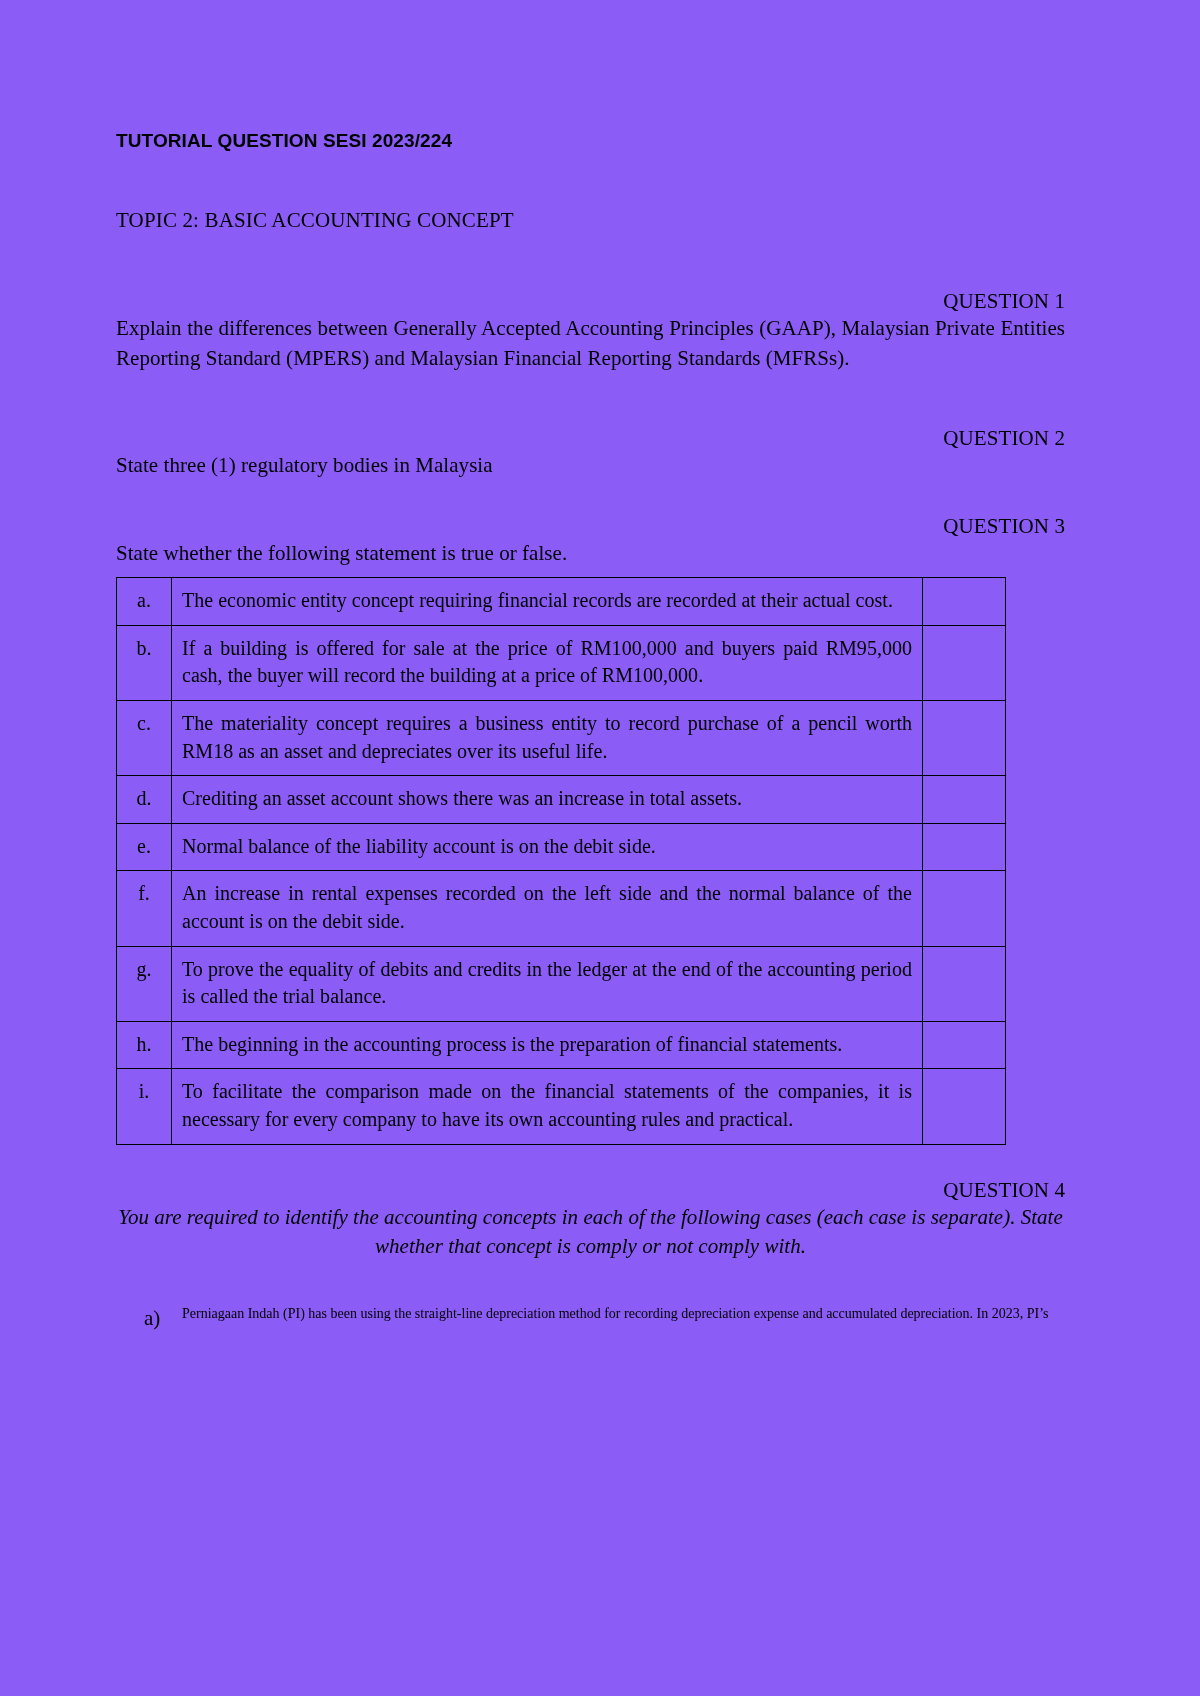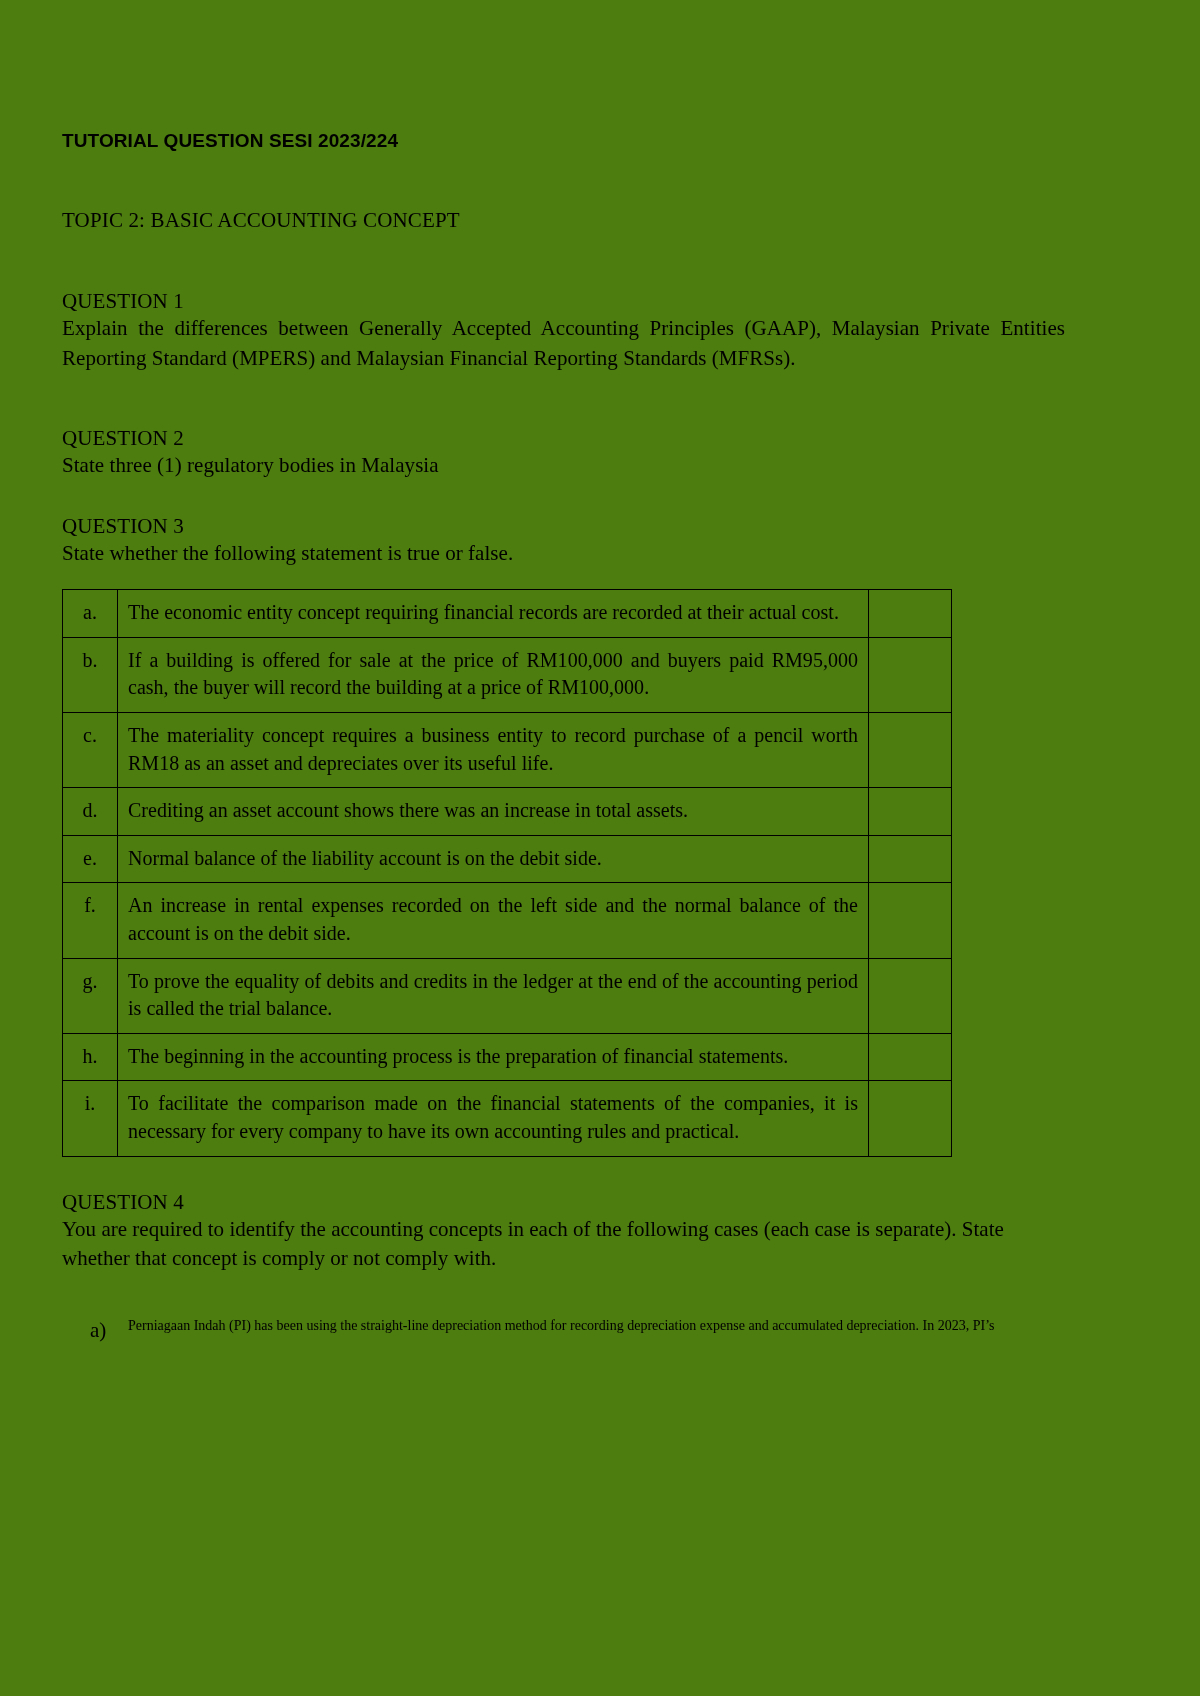--- a/index.html
+++ b/index.html
@@ -11,53 +11,54 @@
     width: 1200px;
     min-height: 1696px;
     font-family: "Liberation Serif", serif;
     color: #000000;
   }
   .page {
     position: relative;
     width: 1200px;
     min-height: 1696px;
     box-sizing: border-box;
-    padding: 130px 135px 40px 62px;
-    background: #4d7c0f;
+    padding: 130px 135px 40px 116px;
+    background: #8b5cf6;
   }
   .doc-title {
     font-family: "Liberation Sans", sans-serif;
     font-weight: bold;
     font-size: 19px;
     letter-spacing: 0.1px;
     margin: 0 0 56px 0;
   }
   .topic-heading {
     font-size: 21px;
     margin: 0 0 56px 0;
     letter-spacing: 0.15px;
   }
   .q-heading {
     font-size: 21px;
     margin: 0;
     letter-spacing: 0.1px;
+    text-align: right;
   }
   .q-body {
     font-size: 21px;
     line-height: 1.42;
     margin: 0;
     text-align: justify;
     letter-spacing: 0.05px;
   }
   .q-body.nojust {
     text-align: left;
   }
   .block-q1 { margin-bottom: 52px; }
   .block-q2 { margin-bottom: 34px; }
-  .block-q3 { margin-bottom: 20px; }
+  .block-q3 { margin-bottom: 8px; }
   b, strong { font-weight: normal; }
 
   table.tf-table {
     border-collapse: collapse;
     width: 890px;
     margin: 0 0 0 0;
     table-layout: fixed;
   }
   table.tf-table td {
     border: 1px solid #000000;
@@ -78,22 +79,23 @@
   }
   td.col-ans {
     width: 62px;
   }
   .after-table {
     margin-top: 33px;
   }
   .q4-body {
     font-size: 21px;
     line-height: 1.42;
-    text-align: left;
+    text-align: center;
     letter-spacing: 0.02px;
+    font-style: italic;
   }
   .list-item {
     display: flex;
     margin-top: 42px;
     padding-left: 28px;
   }
   .list-marker {
     width: 38px;
     flex: 0 0 38px;
     font-size: 21px;

